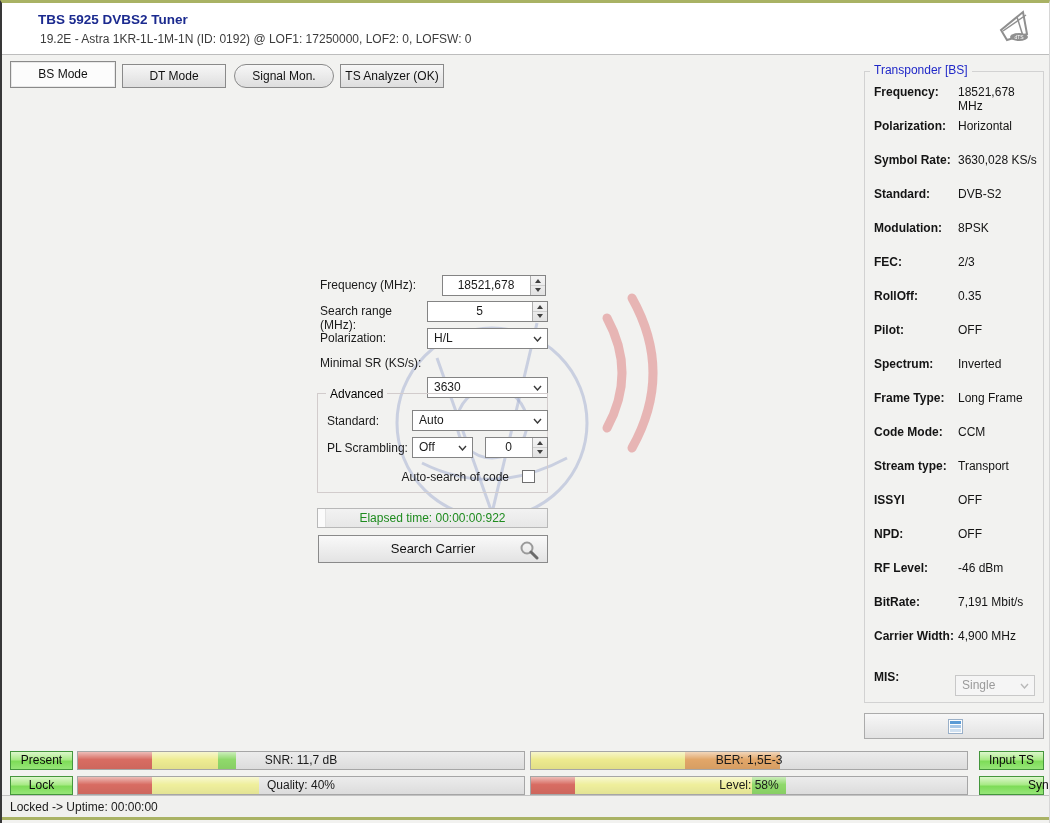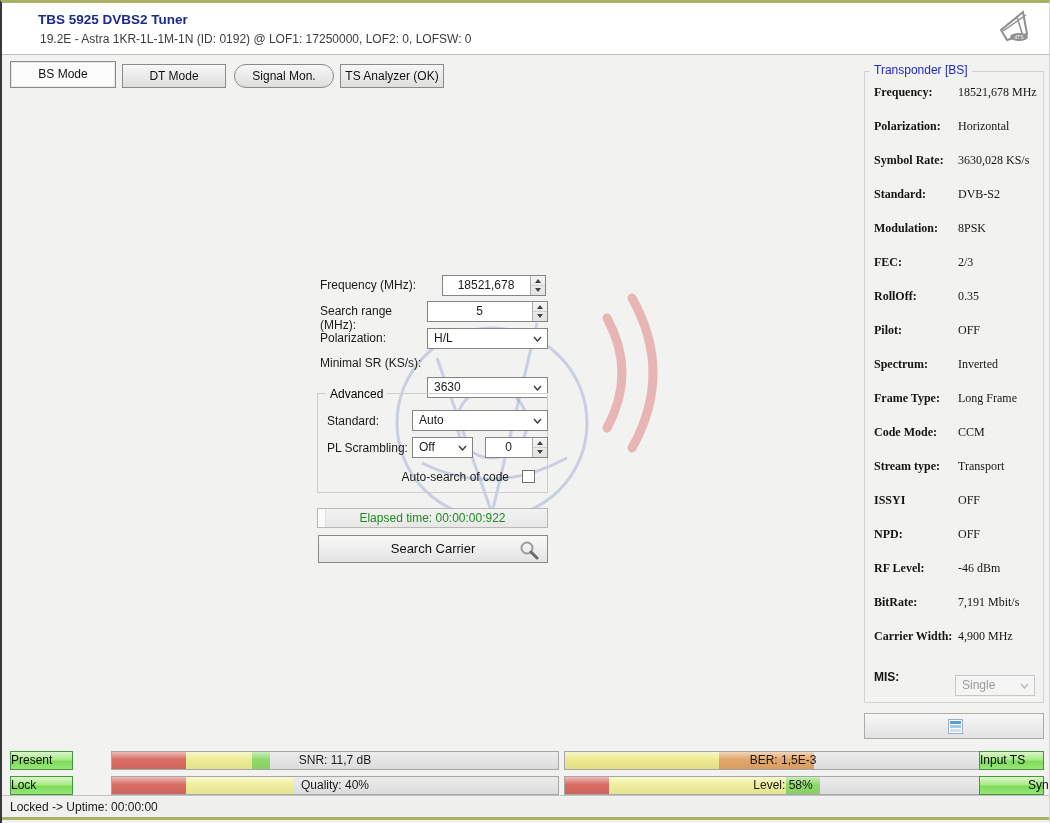--- a/index.html
+++ b/index.html
@@ -59,38 +59,38 @@
   #elapsed-fill { position:absolute; left:0; top:0; bottom:0; width:8px; background:#fbfbfb; border-right:1px solid #e0e0e0; }
   #elapsed-text { position:absolute; left:0; right:0; top:0; bottom:0; text-align:center; line-height:18px; color:#1f8c1f; }
 
   #search-btn { position:absolute; left:316px; top:532px; width:230px; height:28px; border:1px solid #8a8a8a; background:linear-gradient(to bottom,#f9f9f9,#e3e3e3); text-align:center; line-height:26px; font-size:13px; color:#111; cursor:default; }
   #search-btn .mag { position:absolute; right:8px; top:4px; width:20px; height:20px; }
 
   
   #tp-box { position:absolute; left:862px; top:68px; width:180px; height:632px; border:1px solid #d2d2d2; }
   #tp-title { position:absolute; left:868px; top:60px; padding:0 4px; background:#f2f2f0; color:#2028c8; }
   #tp-rows { position:absolute; left:872px; top:82px; width:164px; }
-  .tp-row { height:34px; display:flex; align-items:flex-start;font-family:Liberation Serif, serif; }
+  .tp-row { height:34px; display:flex; align-items:flex-start; }
   .tp-label { width:84px; font-weight:bold; color:#141414; flex:none; }
   .tp-value { color:#141414; }
   #mis-row { position:absolute; left:872px; top:664px; width:164px; }
   #mis-label { font-weight:bold; line-height:21px; }
   #mis-select { position:absolute; left:81px; top:8px; width:80px; height:21px; border:1px solid #c8c8c8; background:#f5f5f5; }
   #mis-select .val { color:#9a9a9a; left:6px; }
 
   #tp-button { position:absolute; left:862px; top:710px; width:180px; height:26px; border:1px solid #ababab; background:linear-gradient(to bottom,#f7f7f7,#e2e2e2); cursor:default; }
   #tp-button .list-icon { position:absolute; left:83px; top:5px; width:15px; height:15px; background:#fdfdfd; border:1px solid #9ab0c8; }
   #tp-button .list-icon i { display:block; height:3px; margin:1px; }
   #tp-button .list-icon i:nth-child(1){ background:#5b9bd5; }
   #tp-button .list-icon i:nth-child(2){ background:#a8c8e8; }
   #tp-button .list-icon i:nth-child(3){ background:#cfe0f0; }
 
   
-  .badge { position:absolute; width:63px; height:19px; border:1px solid #44963c; background:linear-gradient(to bottom,#ddf7cc 0%,#a8ea86 45%,#7edc58 55%,#96e678 100%); line-height:17px; color:#0a0a0a; cursor:default; }
-  .bar { position:absolute; height:19px; border:1px solid #a6a6a6; background:linear-gradient(to bottom,#ececec,#dcdcdc); overflow:hidden;margin-left:34px; }
+  .badge { position:absolute; width:63px; height:19px; border:1px solid #44963c; background:linear-gradient(to bottom,#ddf7cc 0%,#a8ea86 45%,#7edc58 55%,#96e678 100%); text-align:center; line-height:17px; color:#0a0a0a; cursor:default; }
+  .bar { position:absolute; height:19px; border:1px solid #a6a6a6; background:linear-gradient(to bottom,#ececec,#dcdcdc); overflow:hidden; }
   .bar .seg { position:absolute; top:0; bottom:0; }
   .bar .seg::after { content:""; position:absolute; inset:0; background:linear-gradient(to bottom,rgba(255,255,255,0.55),rgba(255,255,255,0) 45%,rgba(0,0,0,0.05)); }
   .bar .bar-text { position:absolute; left:0; right:0; top:0; bottom:0; text-align:center; line-height:17px; color:#1a1a1a; z-index:2; }
 
   #badge-present { left:8px;  top:748px; }
   #badge-lock    { left:8px;  top:773px; }
   #bar-snr     { left:75px;  top:748px; width:448px; }
   #bar-quality { left:75px;  top:773px; width:448px; }
   #bar-ber     { left:528px; top:748px; width:438px; }
   #bar-level   { left:528px; top:773px; width:438px; }

